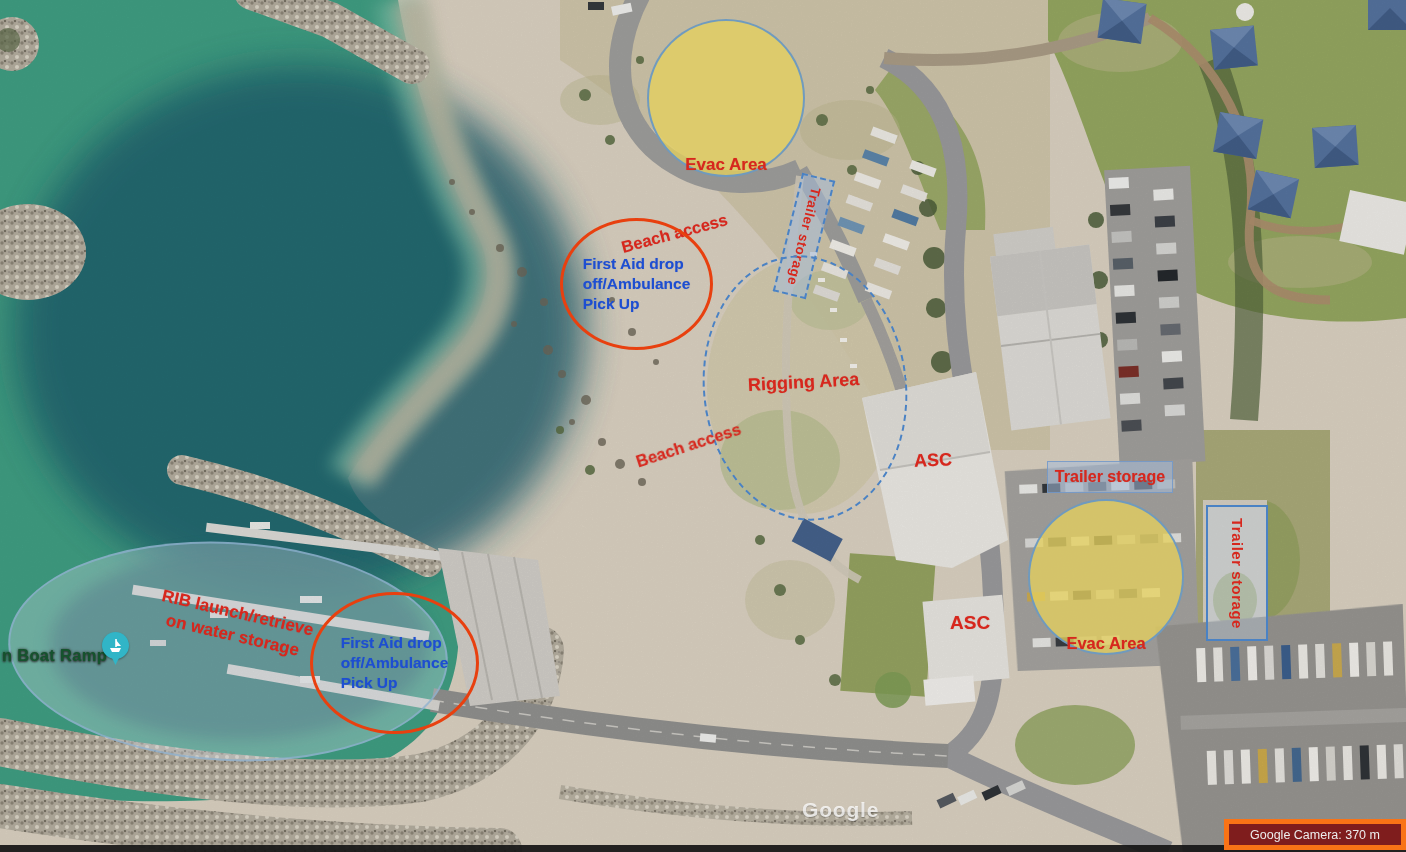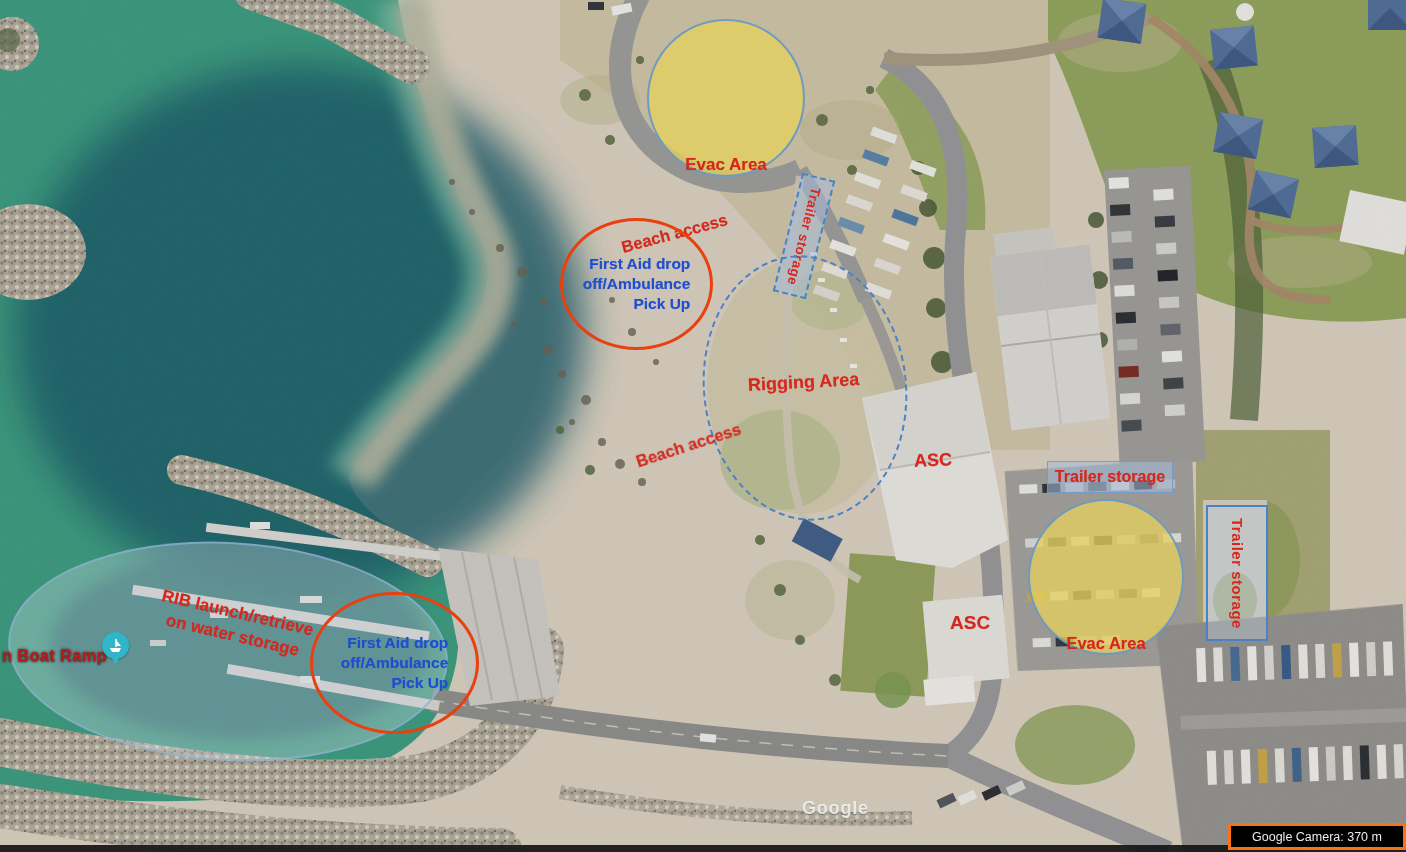--- a/index.html
+++ b/index.html
@@ -6,44 +6,44 @@
   .scene{position:relative;width:1406px;height:852px;overflow:hidden;
          font-family:"Liberation Sans",sans-serif;background:#d8cfbf;}
   .scene > svg{position:absolute;left:0;top:0;filter:blur(0.5px);}
   .ann{position:absolute;transform-origin:center;}
   .red-label{color:var(--label_red);font-weight:bold;white-space:nowrap;
              text-shadow:0 0 1px rgba(180,30,20,.35);}
   .evac{border-radius:50%;background:var(--evac_fill);
         border:2px solid var(--evac_stroke);
         display:flex;align-items:flex-end;justify-content:center;}
   .firstaid{border-radius:50%;border:3.5px solid var(--first_aid_stroke);
-        display:flex;align-items:center;justify-content:center;text-align:right;}
+        display:flex;align-items:center;justify-content:center;text-align:left;}
   .firstaid span{color:var(--label_blue);font-weight:bold;white-space:pre-line;
         line-height:1.28;text-shadow:0 0 1px rgba(20,60,180,.3);}
   .storage{background:var(--storage_fill);display:flex;align-items:center;
         justify-content:center;}
   .storage.dashed{border:2px dashed var(--zone_stroke);}
   .storage.solid{border:2px solid var(--zone_stroke);}
   .storage .vtext{writing-mode:vertical-rl;color:var(--label_red);font-weight:bold;
         white-space:nowrap;letter-spacing:.5px;}
   .zone-ellipse{border-radius:50%;}
   .pin{position:absolute;width:27px;height:27px;border-radius:50%;
        background:#31b5c7;box-shadow:0 1px 2px rgba(0,0,0,.35);
        display:flex;align-items:center;justify-content:center;}
   .pin:after{content:"";position:absolute;left:9px;top:24px;width:9px;height:9px;
        background:#31b5c7;clip-path:polygon(0 0,100% 0,50% 100%);}
-  .place-label{color:#b91c1c;font-weight:bold;font-size:16.5px;letter-spacing:.3px;
+  .place-label{color:#14532d;font-weight:bold;font-size:16.5px;letter-spacing:.3px;
        text-shadow:0 0 3px rgba(55,55,55,.95),0 1px 2px rgba(40,40,40,.85);
        white-space:nowrap;}
-  .watermark{color:rgba(255,255,255,.78);font-size:18px;font-weight:bold;
+  .watermark{color:rgba(255,255,255,.78);font-size:21px;font-weight:bold;
        letter-spacing:.8px;text-shadow:0 1px 1px rgba(0,0,0,.25);}
   .bottom-strip{position:absolute;left:0;bottom:0;width:100%;height:7px;
        background:#161616;opacity:.93;}
   .camera-bar{position:absolute;right:0;bottom:2px;width:172px;height:21px;
-       background:#000000;border:3px solid #f97316;color:#ededed;font-size:12.5px;
+       background:#7f1d1d;border:5px solid #f97316;color:#ededed;font-size:12.5px;
        display:flex;align-items:center;justify-content:center;white-space:nowrap;}
 </style>
 </head>
 <body>
 
 <div class="scene">
 
   <svg width="1406" height="852" viewBox="0 0 1406 852">
     <defs>
       <pattern id="rock" width="10" height="10" patternUnits="userSpaceOnUse">

